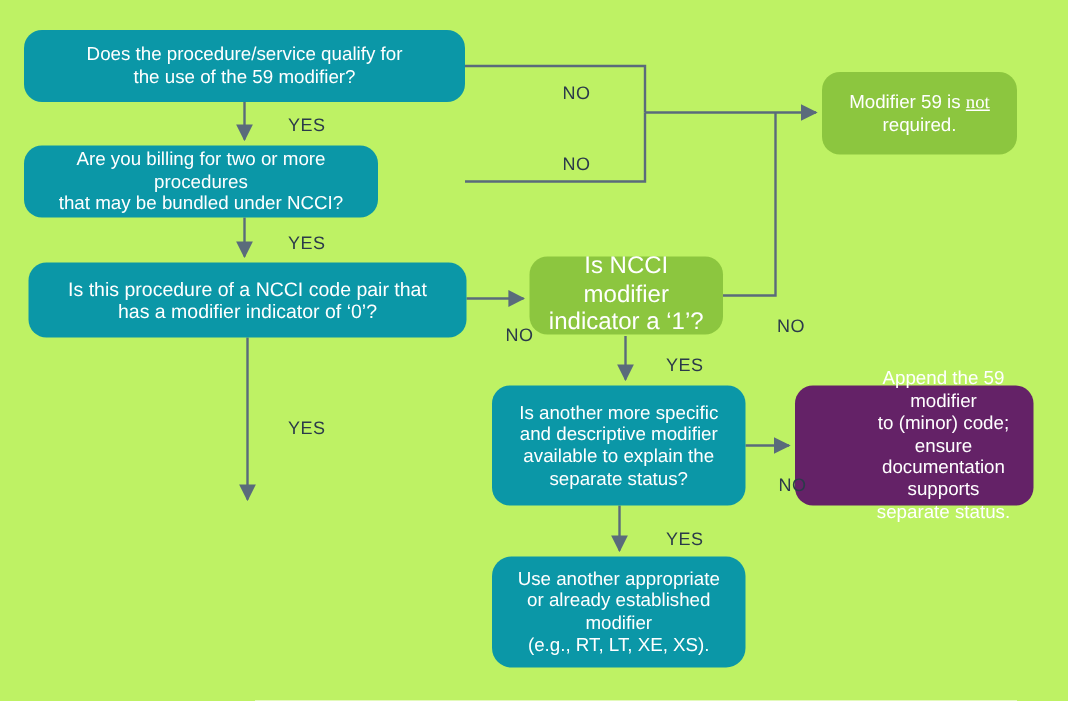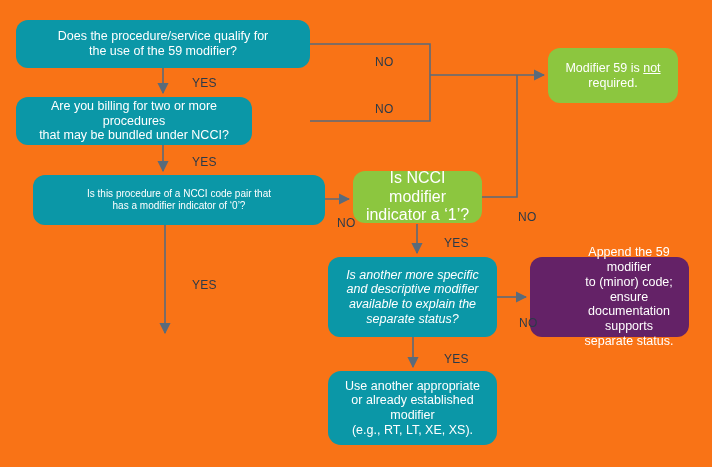--- a/index.html
+++ b/index.html
@@ -8,21 +8,21 @@
     background: #ffffff;
   }
   body {
     font-family: "Liberation Sans", sans-serif;
     -webkit-font-smoothing: antialiased;
   }
   #chart {
     position: relative;
     width: 712px;
     height: 467px;
-    background: #f97316;
+    background: #bef264;
     overflow: hidden;
   }
   #wires {
     position: absolute;
     left: 0;
     top: 0;
     width: 712px;
     height: 467px;
     pointer-events: none;
   }
@@ -45,21 +45,21 @@
 
   .edge-label {
     position: absolute;
     color: #2b3a4a;
     font-weight: normal;
     font-size: 12px;
     letter-spacing: 0.3px;
     white-space: nowrap;
     margin-left: 12px;
   }
-  .node u { text-decoration: underline; }
+  .node u { text-decoration: underline; font-family: Liberation Serif, serif; }
 </style>
 </head>
 <body>
 
 <div id="chart">
 
   <svg id="wires" viewBox="0 0 712 467" width="712" height="467" aria-hidden="true">
     <defs>
       <marker id="arrow" viewBox="0 0 10 10" refX="9" refY="5" markerWidth="7" markerHeight="7" orient="auto-start-reverse">
         <path d="M 0 0 L 10 5 L 0 10 z" fill="#5a6b7b"></path>
@@ -92,29 +92,29 @@
   </svg>
 
   <div class="node node-teal" style="left:16px; top:20px; width:294px; height:48px; font-size:12.5px;">
     <span>Does the procedure/service qualify for<br>the use of the 59 modifier?</span>
   </div>
 
   <div class="node node-teal" style="left:16px; top:97px; width:236px; height:48px; font-size:12.5px;">
     <span>Are you billing for two or more procedures<br>that may be bundled under NCCI?</span>
   </div>
 
-  <div class="node node-teal" style="left:33px; top:175px; width:292px; height:50px; font-size:10px;">
+  <div class="node node-teal" style="left:19px; top:175px; width:292px; height:50px; font-size:13px;">
     <span>Is this procedure of a NCCI code pair that<br>has a modifier indicator of ‘0’?</span>
   </div>
 
   <div class="node node-green" style="left:353px; top:171px; width:129px; height:52px; font-size:16px;">
     <span>Is NCCI modifier<br>indicator a ‘1’?</span>
   </div>
 
-  <div class="node node-teal" style="left:328px; top:257px; width:169px; height:80px; font-size:12.5px;font-style:italic;">
+  <div class="node node-teal" style="left:328px; top:257px; width:169px; height:80px; font-size:12.5px;">
     <span>Is another more specific<br>and descriptive modifier<br>available to explain the<br>separate status?</span>
   </div>
 
   <div class="node node-green" style="left:548px; top:48px; width:130px; height:55px; font-size:12.5px;">
     <span>Modifier 59 is <u>not</u><br>required.</span>
   </div>
 
 
   <div class="node node-purple" style="left:530px; top:257px; width:159px; height:80px; font-size:12.5px;padding-left:47px;">
     <span>Append the 59 modifier<br>to (minor) code; ensure<br>documentation supports<br>separate status.</span>

